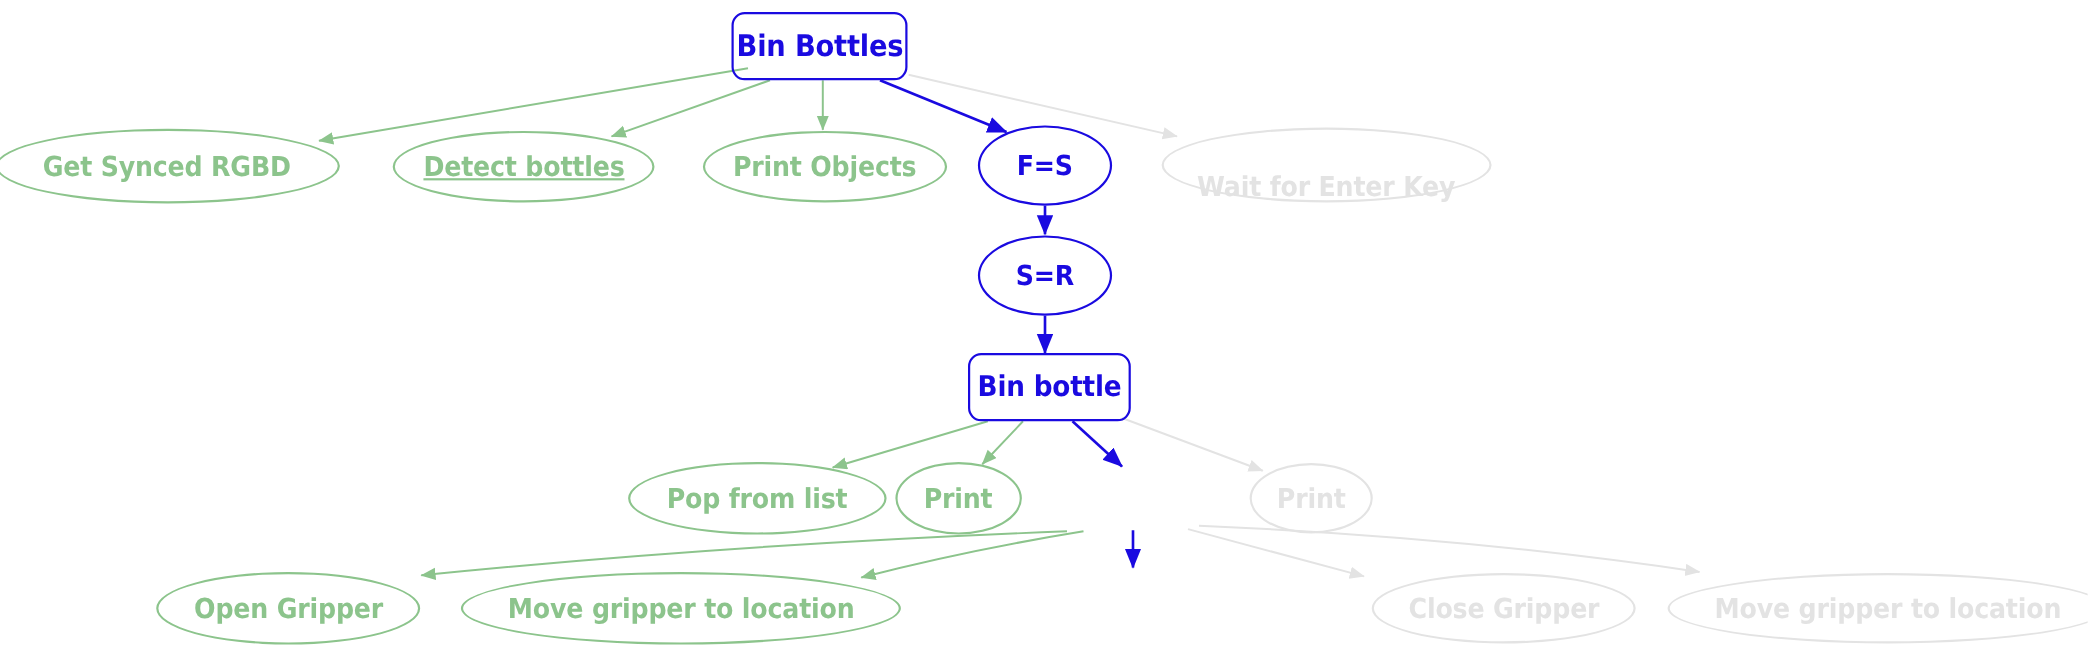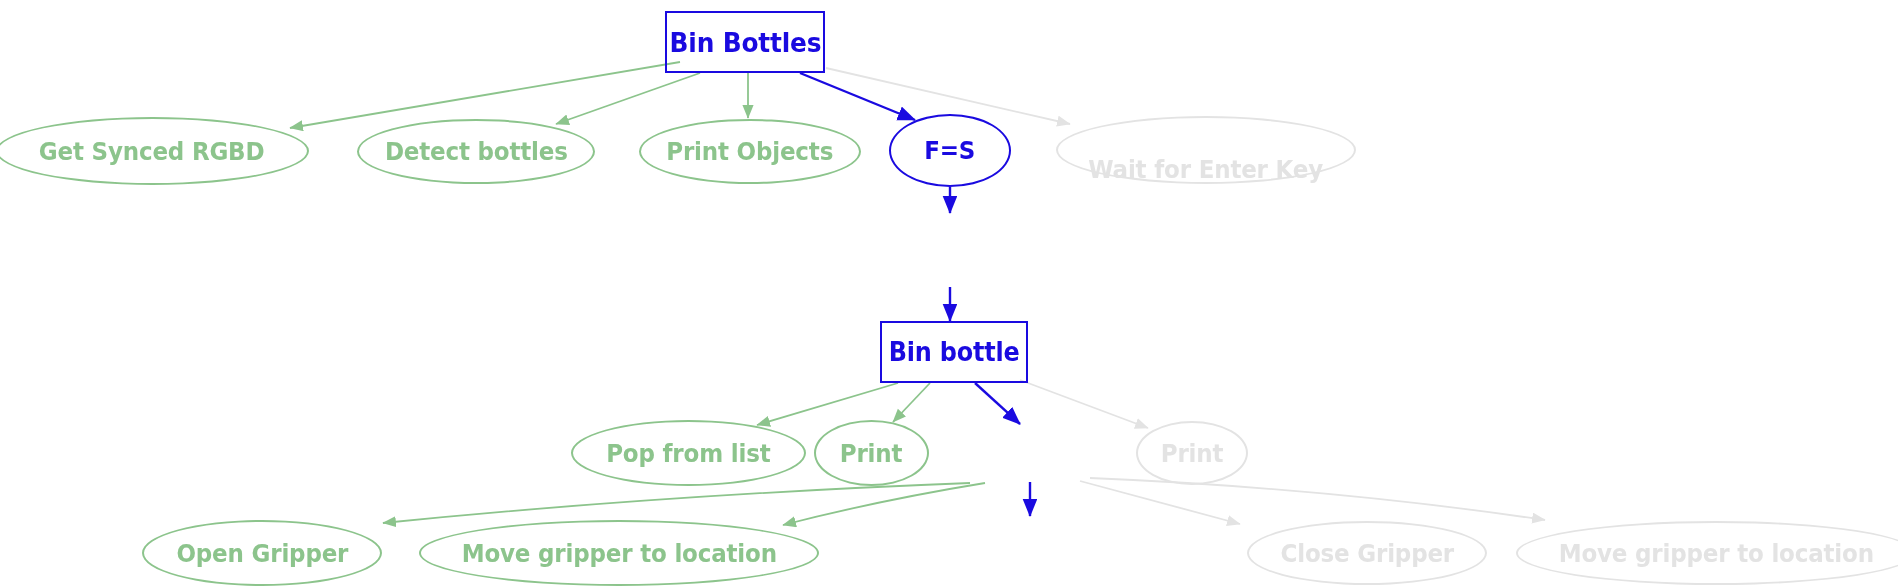--- a/index.html
+++ b/index.html
@@ -46,21 +46,21 @@
   }
   .node .label {
     display: block;
     font-weight: 700;
     letter-spacing: -0.2px;
     transform: scaleX(0.92);
   }
   .node.box {
     border-style: solid;
     border-width: 2px;
-    border-radius: 0;
+    border-radius: 12px;
   }
   .node.ellipse {
     border-style: solid;
     border-width: 2px;
     border-radius: 50%;
   }
   
   .state-active {
     border-color: #1a0ae0;
     color: #1a0ae0;
@@ -114,31 +114,34 @@
         <path d="M 1090 478 Q 1330 488 1545 520" fill="none" stroke="#e3e3e3" stroke-width="1.8" marker-end="url(#arrow-pending)"></path>
       </g>
   </svg>
   <div id="node-layer">
       <div class="node box state-active" style="left: 665px; top: 11px; width: 160px; height: 62px;">
         <span class="label" style="font-size: 27px;">Bin Bottles</span>
       </div>
       <div class="node ellipse state-done" style="left: -4.5px; top: 117px; width: 313px; height: 68px;">
         <span class="label" style="font-size: 25px;">Get Synced RGBD</span>
       </div>
-      <div class="node ellipse state-done" style="left: 357px; top: 118.5px; width: 238px; height: 65px;">
+      <div class="node ellipse state-done" style="left: 357px; top: 118.5px; width: 238px; height: 65px; text-decoration: underline;">
         <span class="label" style="font-size: 25px;">Detect bottles</span>
       </div>
       <div class="node ellipse state-done" style="left: 639px; top: 118.5px; width: 222px; height: 65px;">
         <span class="label" style="font-size: 25px;">Print Objects</span>
       </div>
       <div class="node ellipse state-active" style="left: 889px; top: 113.5px; width: 122px; height: 73px;">
         <span class="label" style="font-size: 25px;">F=S</span>
       </div>
       <div class="node ellipse state-pending" style="left: 1056px; top: 116px; width: 300px; height: 68px; align-items: flex-end;">
         <span class="label" style="font-size: 25px;">Wait for Enter Key</span>
+      </div>
+      <div class="node ellipse state-active" style="left: 889px; top: 213.5px; width: 122px; height: 73px;">
+        <span class="label" style="font-size: 25px;">S=R</span>
       </div>
       <div class="node box state-active" style="left: 880px; top: 321px; width: 148px; height: 62px;">
         <span class="label" style="font-size: 26px;">Bin bottle</span>
       </div>
       <div class="node ellipse state-done" style="left: 571px; top: 420px; width: 235px; height: 66px;">
         <span class="label" style="font-size: 25px;">Pop from list</span>
       </div>
       <div class="node ellipse state-done" style="left: 813.5px; top: 420px; width: 115px; height: 66px;">
         <span class="label" style="font-size: 25px;">Print</span>
       </div>

